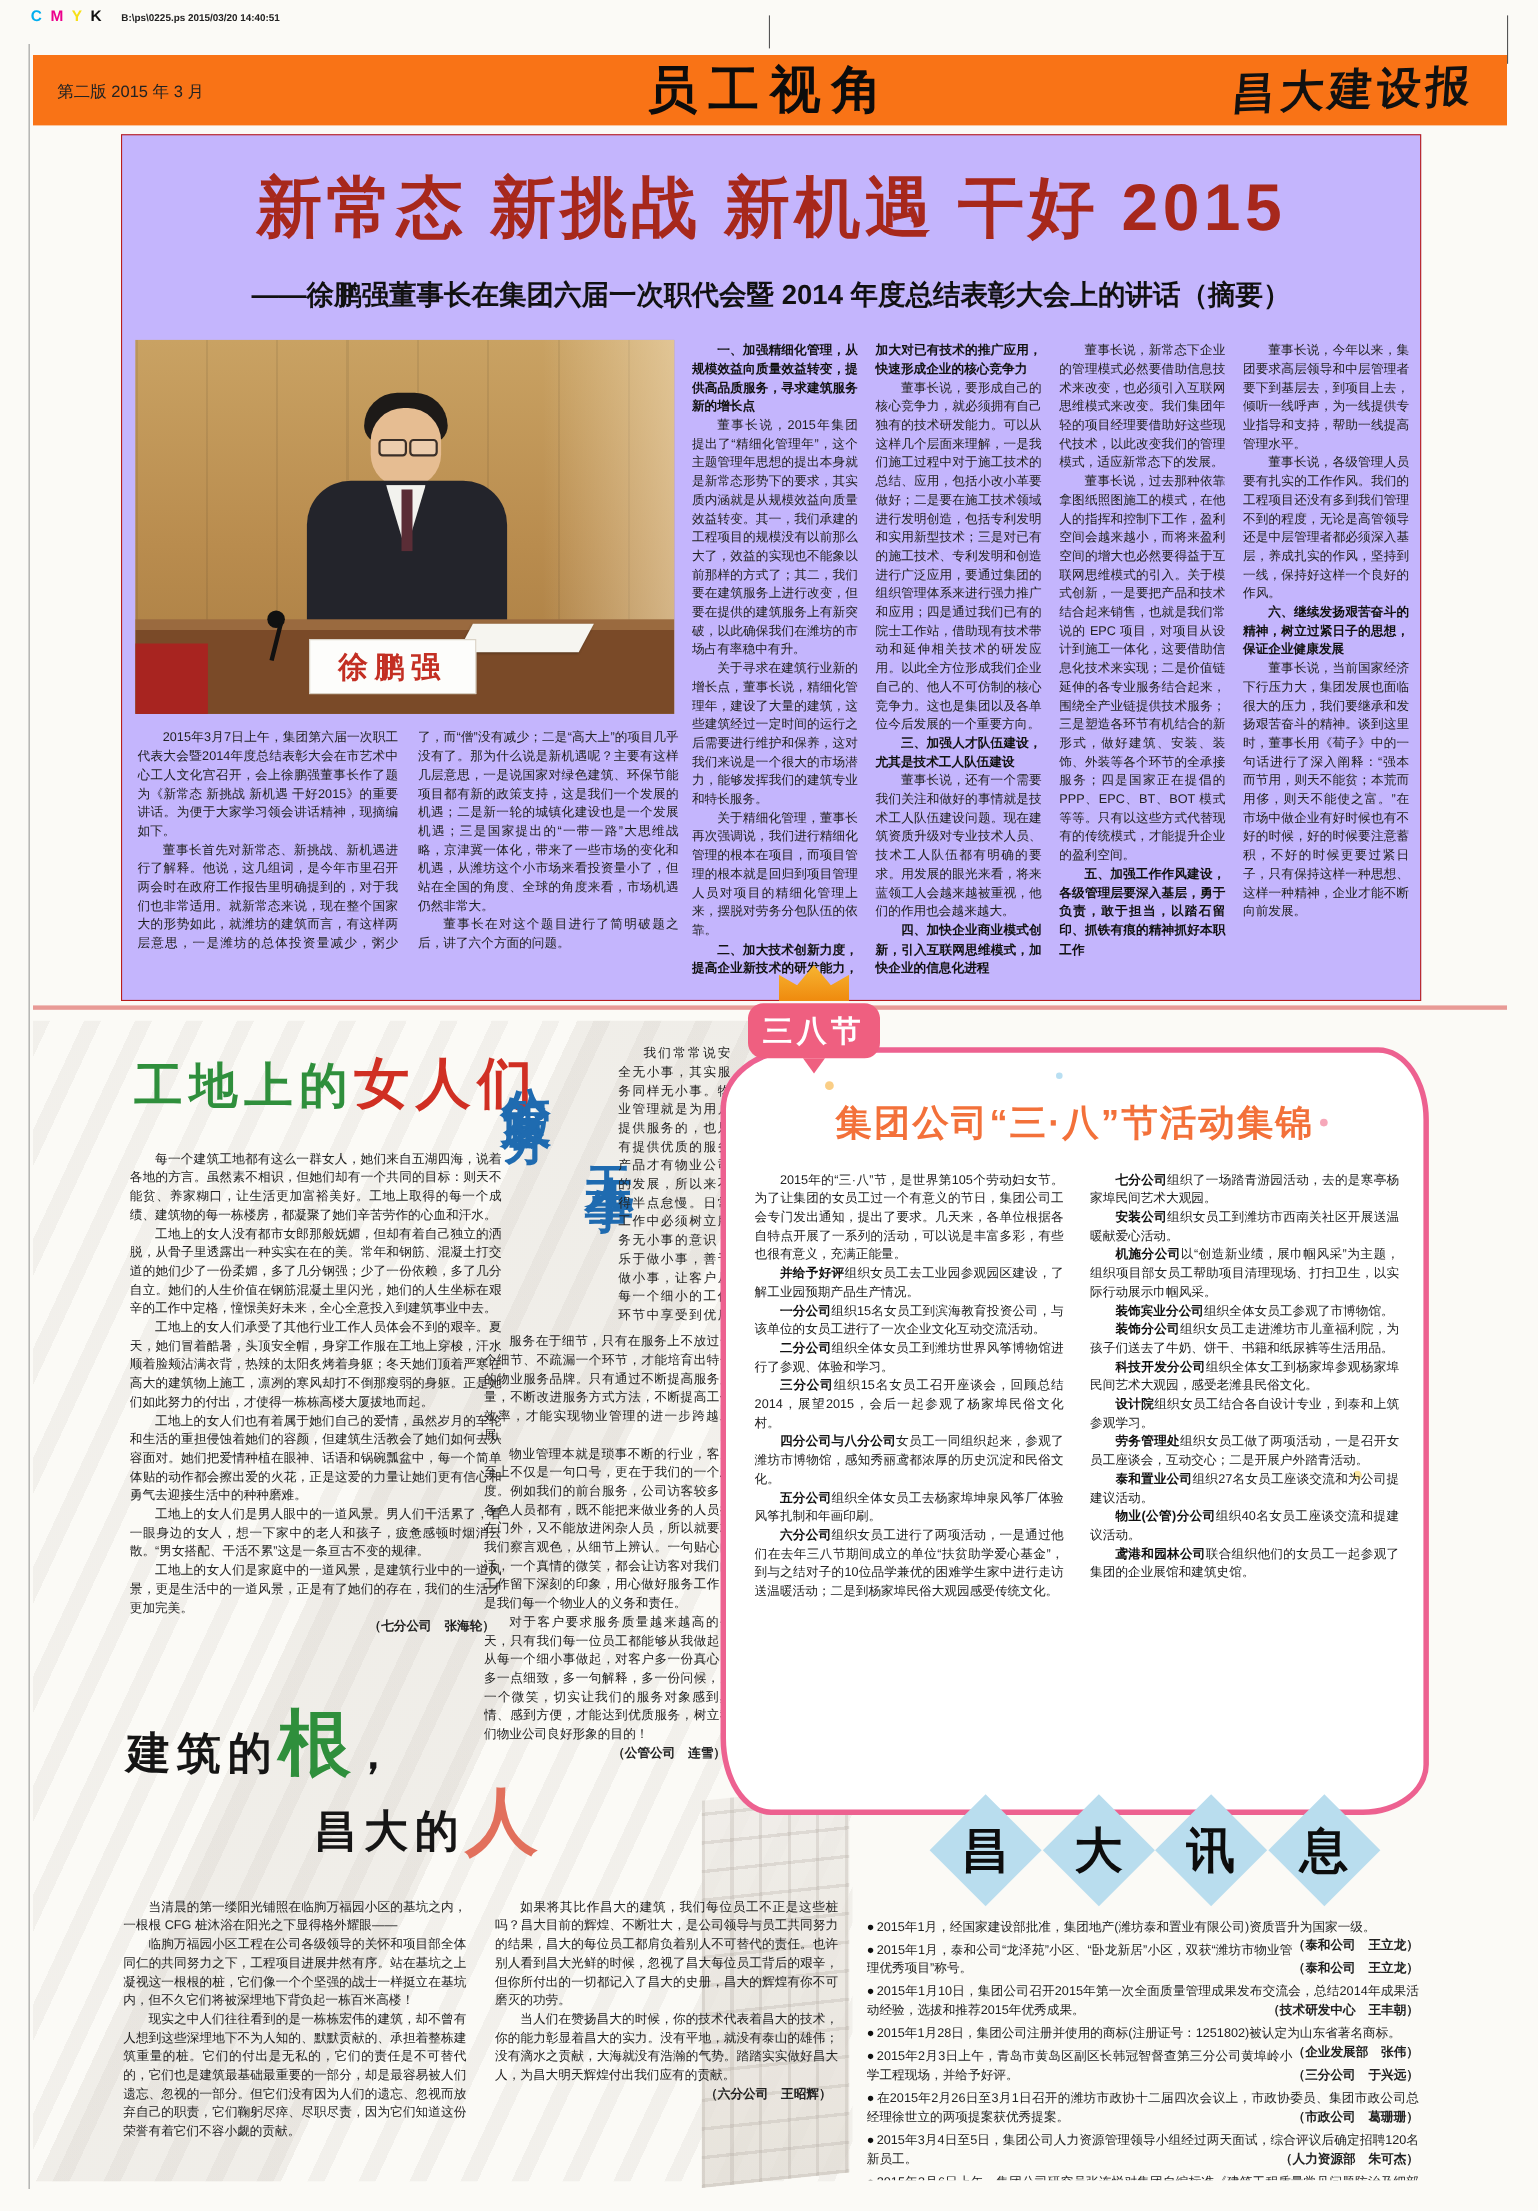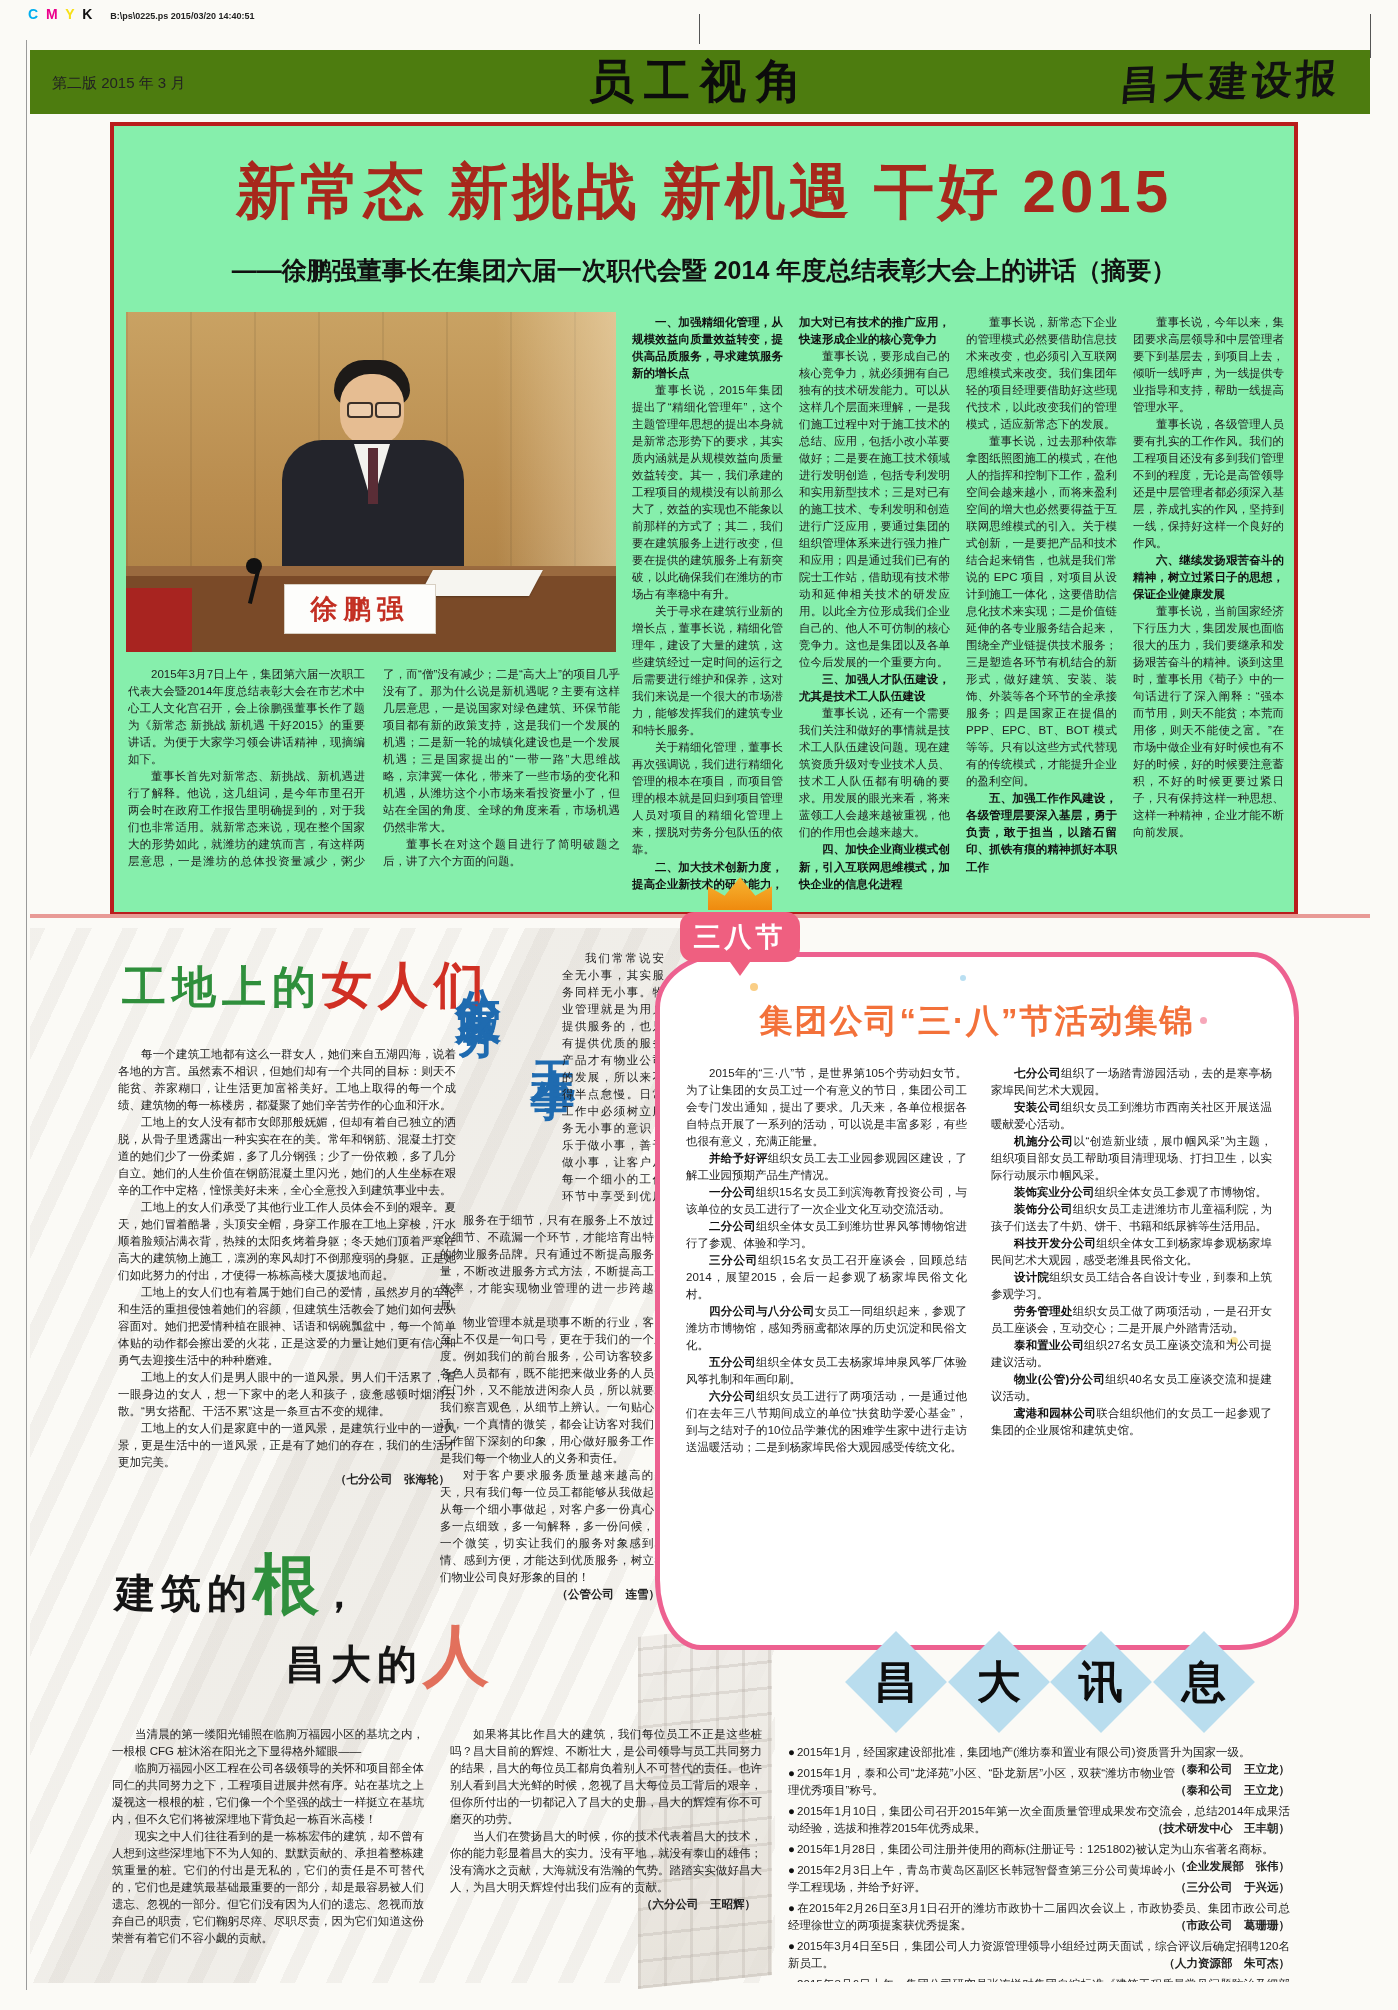--- a/index.html
+++ b/index.html
@@ -11,26 +11,26 @@
     overflow:hidden;
   }
   .abs{position:absolute;}
   
   .printbar{left:28px;top:6px;height:20px;font-size:14px;font-weight:900;letter-spacing:2px;}
   .printbar .c{color:#00aeef}.printbar .m{color:#ec008c}.printbar .y{color:#f7e017}.printbar .k{color:#111}
   .printpath{font-size:9px;font-weight:700;color:#222;letter-spacing:0;margin-left:10px;}
   .tickv{width:1px;background:#555;}
   .edge-line{width:1px;background:#9a9a9a;}
   
-  .band{left:30px;top:50px;width:1340px;height:64px;background:#4d7c0f;display:flex;align-items:center;}
+  .band{left:30px;top:50px;width:1340px;height:64px;background:#f97316;display:flex;align-items:center;}
   .page-info{position:absolute;left:22px;top:24px;font-size:15px;color:#222;}
   .band-title{position:absolute;left:0;right:0;text-align:center;font-size:46px;font-weight:900;letter-spacing:10px;color:#0c0c0c;border-radius:24px;}
   .paper-name{position:absolute;right:30px;top:4px;font-family:"DejaVu Serif",serif;font-size:40px;font-weight:900;transform:skewX(-6deg) rotate(-2deg);letter-spacing:4px;color:#111;}
   
-  .article-box{left:110px;top:122px;width:1180px;height:786px;border:4px solid #b91c1c;background:#86efac;}
+  .article-box{left:110px;top:122px;width:1180px;height:786px;border:1px solid #b91c1c;background:#c4b5fd;}
   .headline{position:absolute;left:0;right:0;top:26px;text-align:center;font-size:60px;font-weight:900;color:#a7281c;letter-spacing:4px;}
   .subhead{position:absolute;left:0;right:0;top:128px;text-align:center;font-size:25px;font-weight:700;color:#111;}
   .photo{position:absolute;left:12px;top:186px;width:490px;height:340px;overflow:hidden;
     background:linear-gradient(180deg,#c9a263 0%,#b98c4e 55%,#a87c42 100%);}
   .photo .panels{position:absolute;inset:0;background:repeating-linear-gradient(90deg,rgba(0,0,0,.07) 0 2px,transparent 2px 64px);}
   .photo .glow{position:absolute;right:0;top:0;width:120px;height:100%;background:linear-gradient(90deg,transparent,rgba(255,240,210,.45));}
   .fig-hair{position:absolute;left:208px;top:48px;width:76px;height:46px;border-radius:38px 38px 20px 20px;background:#1d1a18;}
   .fig-head{position:absolute;left:214px;top:62px;width:64px;height:72px;border-radius:30px;background:#e6bd92;}
   .fig-glasses{position:absolute;left:221px;top:90px;width:22px;height:12px;border:2px solid #3a2f28;border-radius:4px;background:rgba(255,255,255,.25);}
   .fig-glasses.g2{left:249px;}

